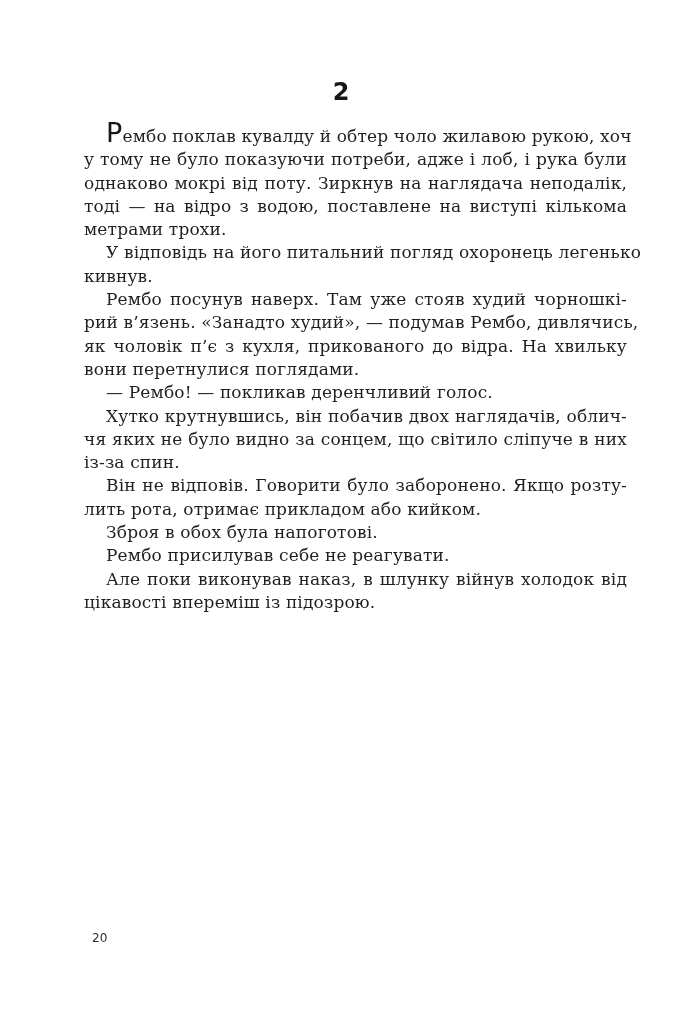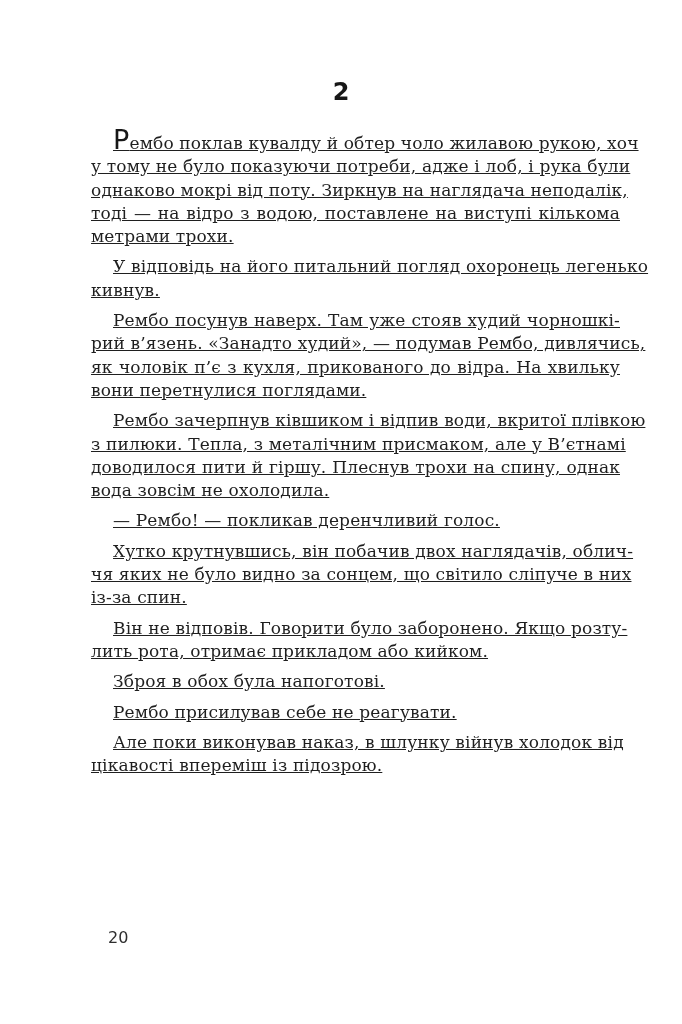--- a/index.html
+++ b/index.html
@@ -26,21 +26,21 @@
   }
   .text-block {
     position: absolute;
     left: 84px;
     top: 125px;
     width: 543px;
     font-size: 17px;
     line-height: 23.3px;
     letter-spacing: 0.15px;
   }
-  .para { margin: 7px; padding: 0; text-decoration: underline; }
+  .para { margin: 0; padding: 0; }
   .ln {
     height: 23.3px;
     text-align: justify;
     text-align-last: justify;
     text-justify: inter-word;
     white-space: nowrap;
     overflow: visible;
   }
   .ln.first { text-indent: 22px; }
   .ln.last  { text-align-last: left; }
@@ -48,24 +48,23 @@
     font-family: "DejaVu Sans", "Liberation Sans", sans-serif;
     font-size: 27px;
     line-height: 1px;
     color: #171717;
   }
   .page-number {
     position: absolute;
     left: 92px;
     top: 929px;
     font-family: "DejaVu Sans", "Liberation Sans", sans-serif;
-    font-size: 16px;
+    font-size: 12px;
     line-height: 18px;
     color: #2e2e2e;
-    margin-left: 16px;
   }
 </style>
 </head>
 <body>
 
 <div class="page">
   <div class="chapter-number">2</div>
 
   <div class="text-block">
       <div class="para">
@@ -77,26 +76,20 @@
       </div>
       <div class="para">
         <div class="ln first">У відповідь на його питальний погляд охоронець легенько</div>
         <div class="ln last">кивнув.</div>
       </div>
       <div class="para">
         <div class="ln first">Рембо посунув наверх. Там уже стояв худий чорношкі-</div>
         <div class="ln">рий в’язень. «Занадто худий», — подумав Рембо, дивлячись,</div>
         <div class="ln">як чоловік п’є з кухля, прикованого до відра. На хвильку</div>
         <div class="ln last">вони перетнулися поглядами.</div>
-      </div>
-      <div class="para">
-        <div class="ln first">Рембо зачерпнув ківшиком і відпив води, вкритої плівкою</div>
-        <div class="ln">з пилюки. Тепла, з металічним присмаком, але у В’єтнамі</div>
-        <div class="ln">доводилося пити й гіршу. Плеснув трохи на спину, однак</div>
-        <div class="ln last">вода зовсім не охолодила.</div>
       </div>
       <div class="para">
         <div class="ln first last">— Рембо! — покликав деренчливий голос.</div>
       </div>
       <div class="para">
         <div class="ln first">Хутко крутнувшись, він побачив двох наглядачів, облич-</div>
         <div class="ln">чя яких не було видно за сонцем, що світило сліпуче в них</div>
         <div class="ln last">із-за спин.</div>
       </div>
       <div class="para">

